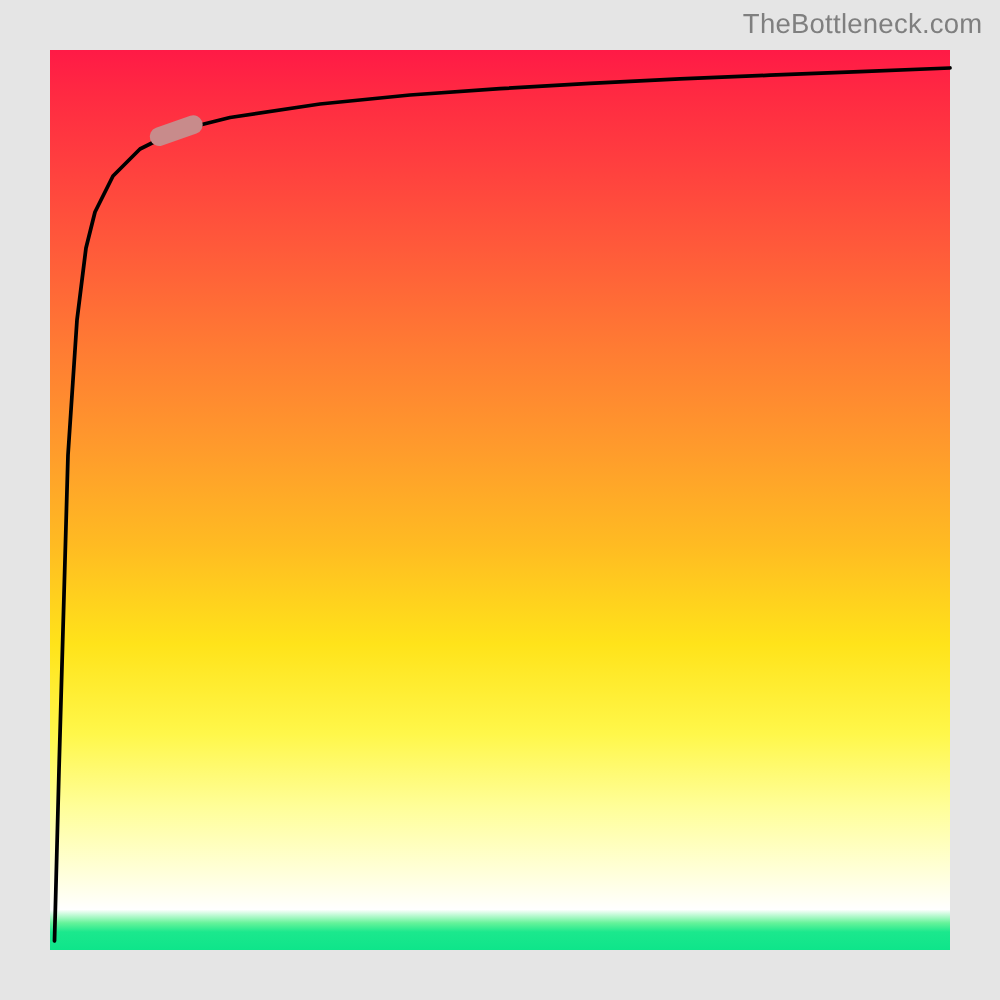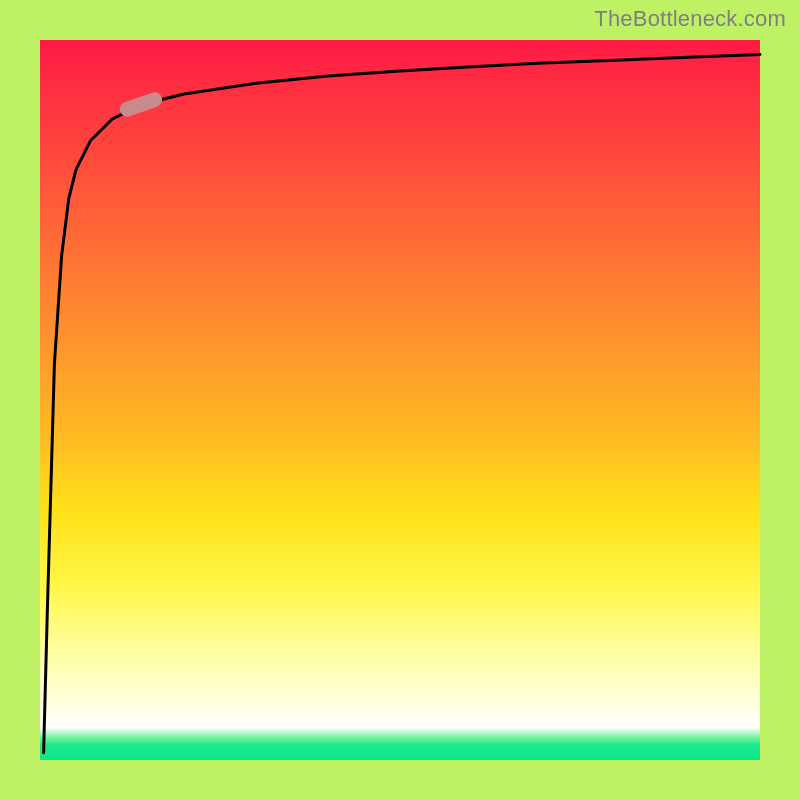--- a/index.html
+++ b/index.html
@@ -8,21 +8,21 @@
     width: 800px;
     height: 800px;
     background: #000;
     font-family: Arial, Helvetica, sans-serif;
     overflow: hidden;
   }
   .outer {
     position: relative;
     width: 800px;
     height: 800px;
-    background: #bef264;
+    background: #e5e5e5;
   }
   .plot {
     position: absolute;
     left: 40px;
     top: 40px;
     width: 720px;
     height: 720px;
     background: linear-gradient(
       to bottom,
       #ff1a46 0%,

